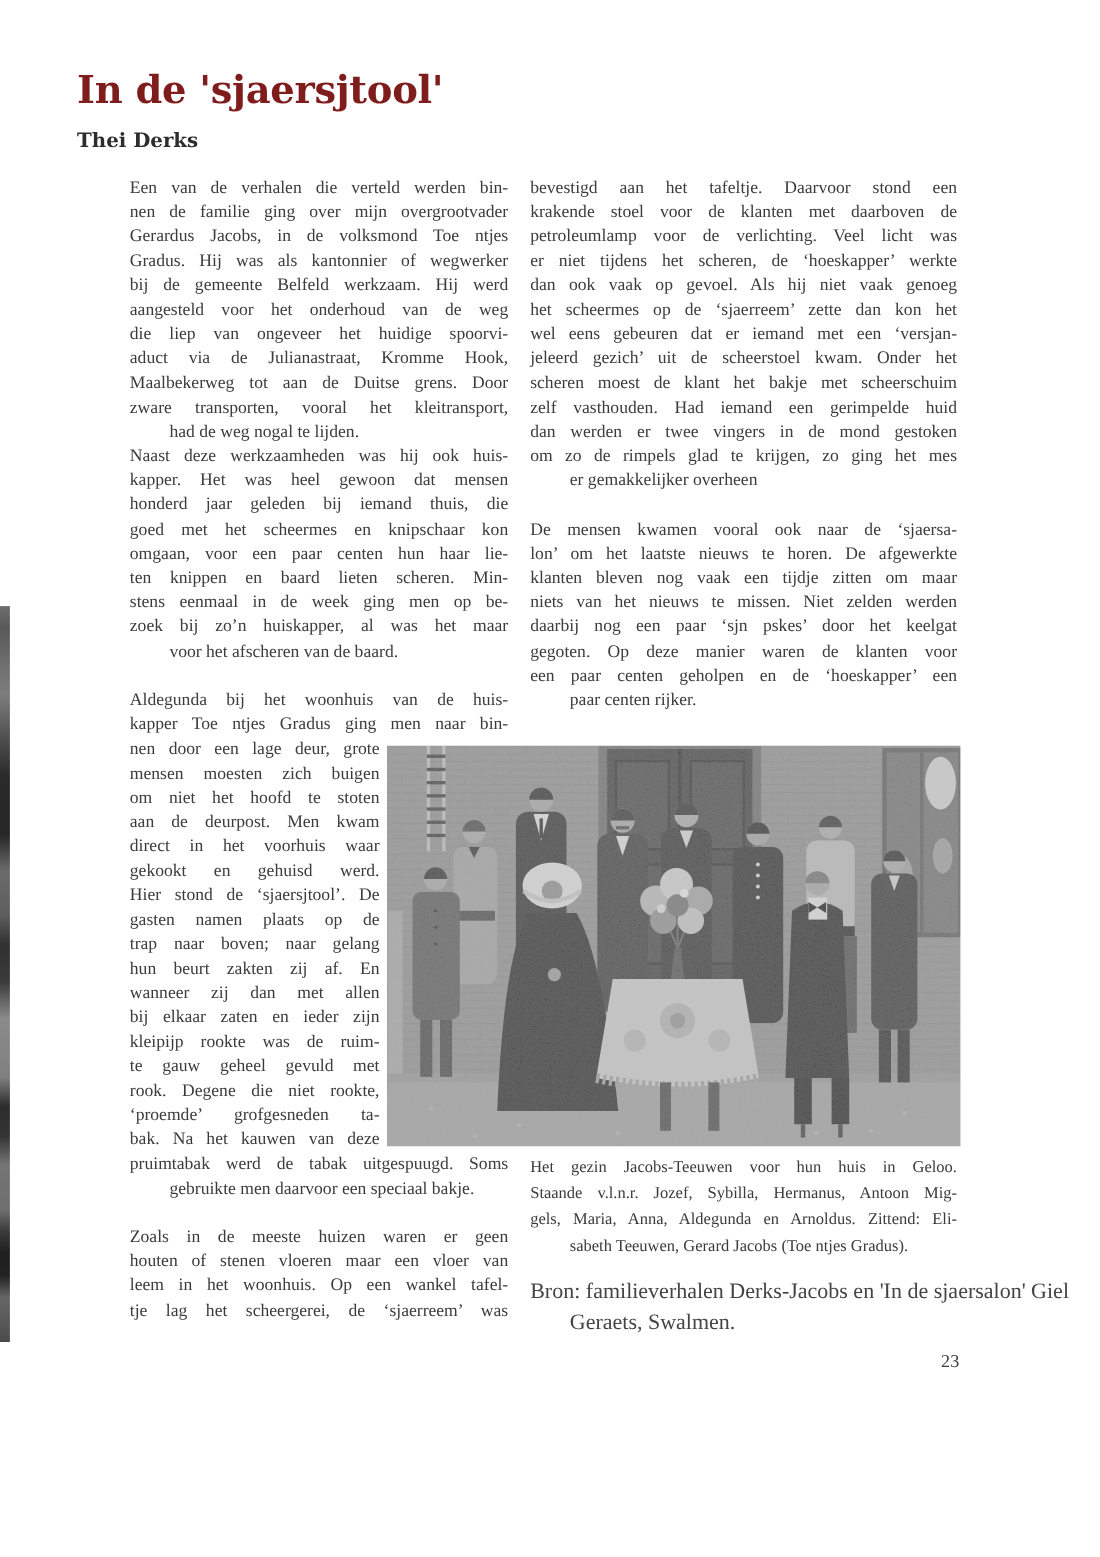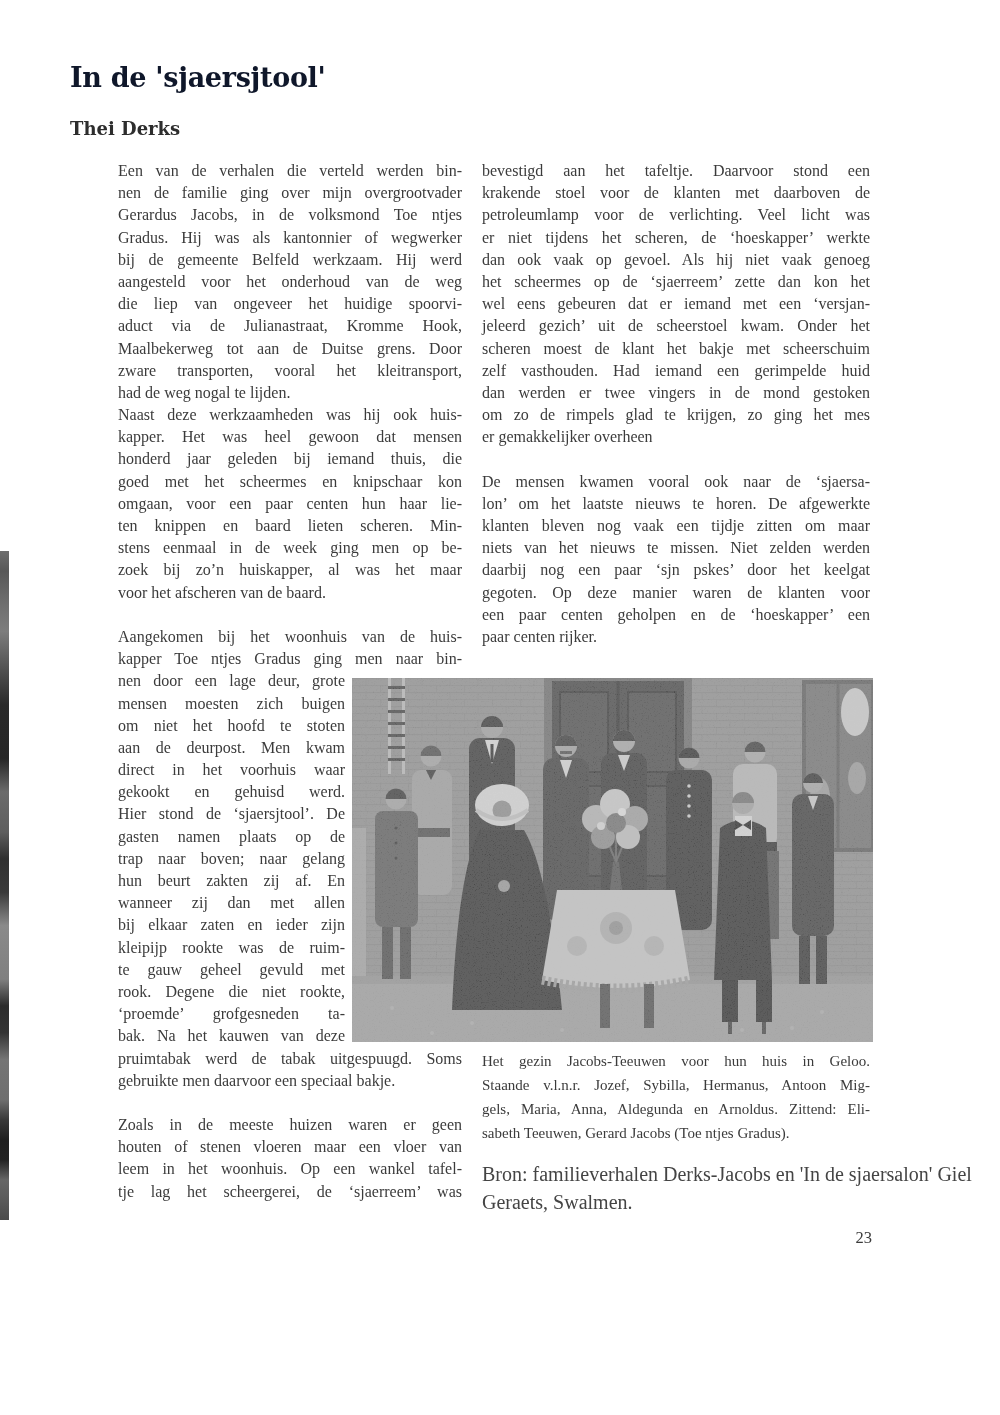--- a/index.html
+++ b/index.html
@@ -2,36 +2,36 @@
 <html><head>
 <meta charset="utf-8">
 <style>
   html,body{margin:0;padding:0;background:#ffffff;}
   .page{
     position:relative;width:1000px;height:1415px;background:#ffffff;
     overflow:hidden;font-family:"Liberation Serif",serif;color:#3b3b3b;
   }
   .title{
     position:absolute;left:70px;top:62px;
-    font-family:"DejaVu Serif",serif;font-weight:700;font-size:27px;
-    color:#0f172a;letter-spacing:-0.3px;
+    font-family:"DejaVu Serif",serif;font-weight:700;font-size:35px;
+    color:#7f1d1d;letter-spacing:-0.3px;
   }
   .author{
     position:absolute;left:70px;top:118px;
     font-family:"DejaVu Serif",serif;font-weight:700;font-size:18px;color:#2d2d2d;
   }
   .col{position:absolute;font-size:16px;}
   .col-left{left:118px;top:160px;width:344px;}
   .col-right{left:482px;top:160px;width:388px;}
   .block + .block{margin-top:22.2px;}
   .line{
     height:22.2px;line-height:22.2px;white-space:nowrap;overflow:visible;
     text-align:justify;text-align-last:justify;-moz-text-align-last:justify;
   }
-  .line.l{text-align-last:left;-moz-text-align-last:left;}
+  .line.l{text-align-last:left;margin-left:36px;-moz-text-align-last:left;}
   .line.s{width:227px;}
   .caption{position:absolute;left:482px;top:1049px;width:388px;font-size:15px;}
   .caption .line{height:24px;line-height:24px;}
   .bron{position:absolute;left:482px;top:1160px;width:388px;font-size:20px;color:#444444;}
   .bron .line{height:28px;line-height:28px;}
   .pagenum{
     position:absolute;left:70px;top:1228px;width:802px;text-align:right;
     font-size:16.5px;color:#3b3b3b;
   }
   .photo{
@@ -75,21 +75,21 @@
         <div class="line j">kapper. Het was heel gewoon dat mensen</div>
         <div class="line j">honderd jaar geleden bij iemand thuis, die</div>
         <div class="line j">goed met het scheermes en knipschaar kon</div>
         <div class="line j">omgaan, voor een paar centen hun haar lie-</div>
         <div class="line j">ten knippen en baard lieten scheren. Min-</div>
         <div class="line j">stens eenmaal in de week ging men op be-</div>
         <div class="line j">zoek bij zo’n huiskapper, al was het maar</div>
         <div class="line l">voor het afscheren van de baard.</div>
       </div>
     <div class="block">
-        <div class="line j">Aangekomen bij het woonhuis van de huis-</div>
+        <div class="line j">Aldegunda bij het woonhuis van de huis-</div>
         <div class="line j">kapper Toe ntjes Gradus ging men naar bin-</div>
         <div class="line j s">nen door een lage deur, grote</div>
         <div class="line j s">mensen moesten zich buigen</div>
         <div class="line j s">om niet het hoofd te stoten</div>
         <div class="line j s">aan de deurpost. Men kwam</div>
         <div class="line j s">direct in het voorhuis waar</div>
         <div class="line j s">gekookt en gehuisd werd.</div>
         <div class="line j s">Hier stond de ‘sjaersjtool’. De</div>
         <div class="line j s">gasten namen plaats op de</div>
         <div class="line j s">trap naar boven; naar gelang</div>

